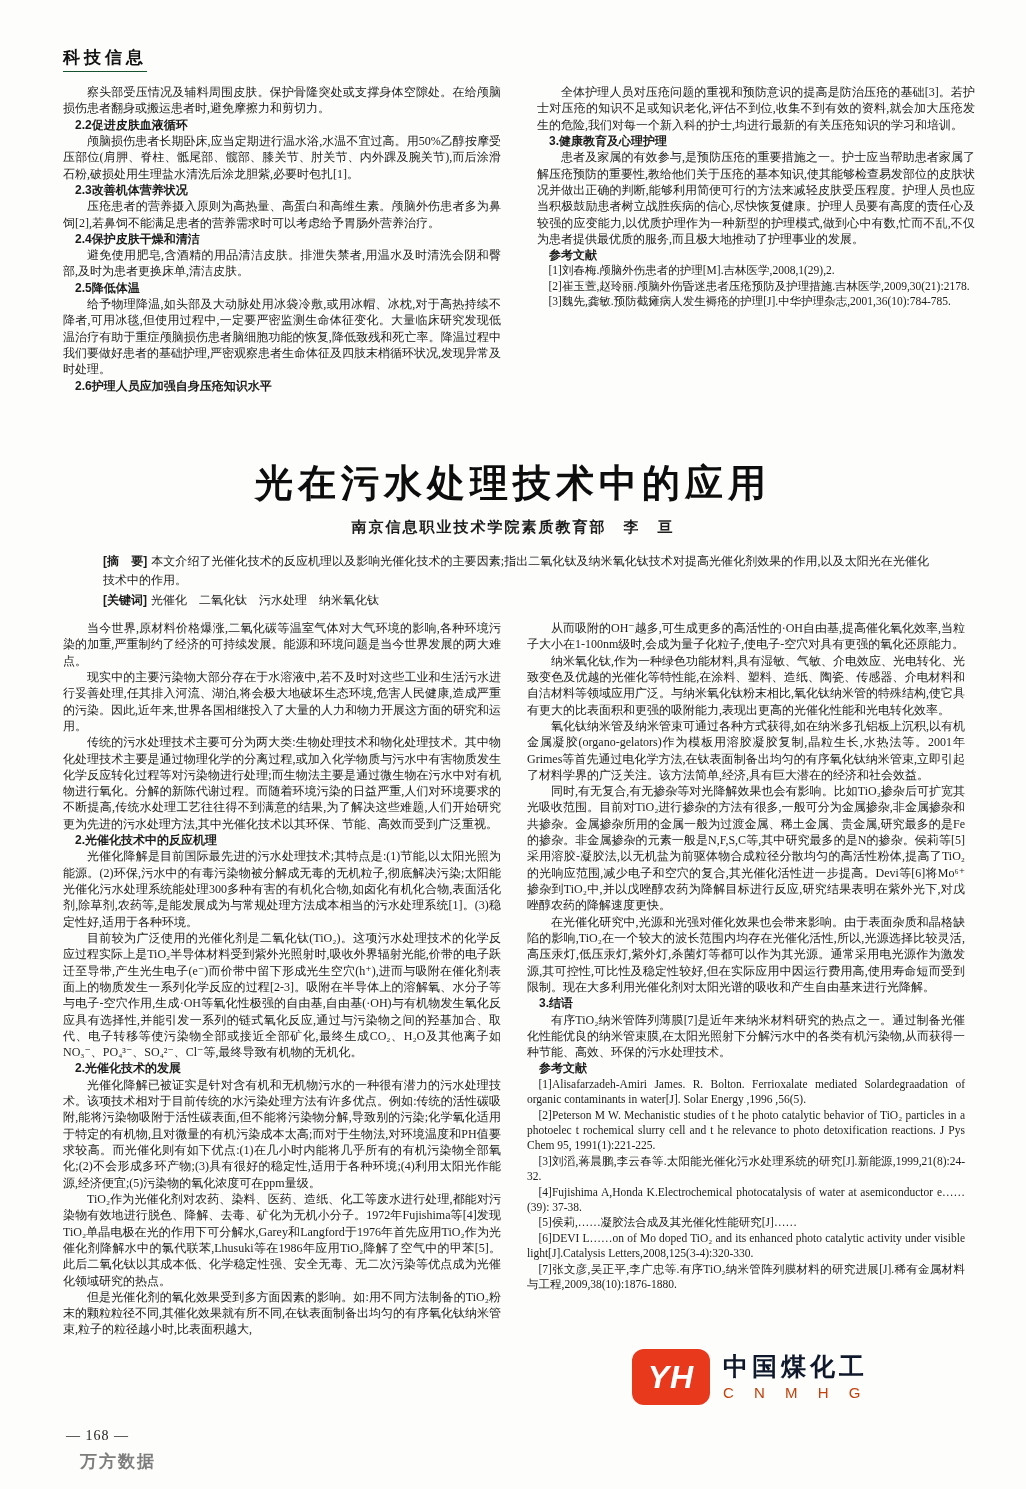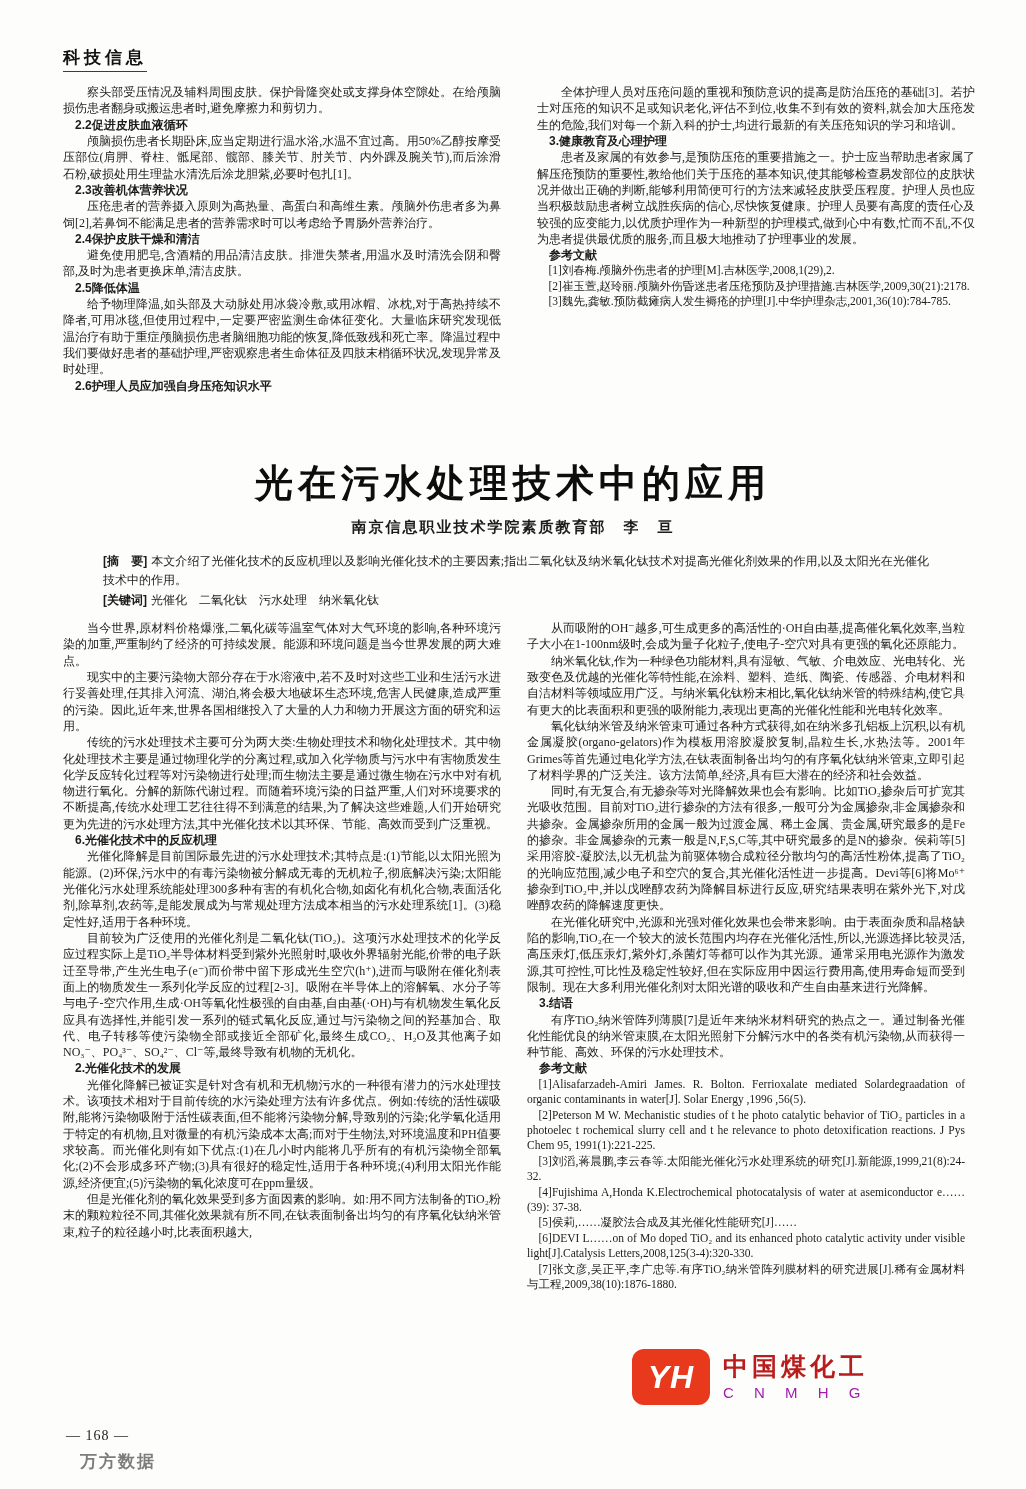--- a/index.html
+++ b/index.html
@@ -52,25 +52,25 @@
   }
   .brand-logo {
     width:78px; height:56px; border-radius:12px; color:#ffffff;
     display:flex; align-items:center; justify-content:center;
     font-family:"Liberation Sans","DejaVu Sans",sans-serif;
     font-size:32px; font-weight:bold; font-style:italic; letter-spacing:1px;
   }
   .brand-texts { display:flex; flex-direction:column; justify-content:center; }
   .brand-cn {
     font-family:"Liberation Sans","DejaVu Sans",sans-serif;
-    font-size:25px; font-weight:bold; letter-spacing:4px; color:#b91c1c; line-height:1.1;
+    font-size:25px; font-weight:bold; letter-spacing:4px; color:#0f172a; line-height:1.1;
   }
   .brand-en {
     font-family:"Liberation Sans","DejaVu Sans",sans-serif;
-    font-size:15px; letter-spacing:8px; color:#a21caf; margin-top:3px;
+    font-size:15px; letter-spacing:8px; color:#c2410c; margin-top:3px;
   }
   .footer-num {
     position:absolute; left:66px; top:1428px; font-size:14px; letter-spacing:1px;
   }
   .footer-wm {
     position:absolute; left:80px; top:1450px;
     font-family:"Liberation Sans","DejaVu Sans",sans-serif;
     font-size:17px; font-weight:bold; letter-spacing:2px; color:#7d7d7d;
   }
 </style>
@@ -116,25 +116,26 @@
     <div class="keywords-line">
       <span class="label">[关键词]</span><span>光催化　二氧化钛　污水处理　纳米氧化钛</span>
     </div>
   </div>
 
   <div class="body-section">
     <div class="col">
         <div class="para">当今世界,原材料价格爆涨,二氧化碳等温室气体对大气环境的影响,各种环境污染的加重,严重制约了经济的可持续发展。能源和环境问题是当今世界发展的两大难点。</div>
         <div class="para">现实中的主要污染物大部分存在于水溶液中,若不及时对这些工业和生活污水进行妥善处理,任其排入河流、湖泊,将会极大地破坏生态环境,危害人民健康,造成严重的污染。因此,近年来,世界各国相继投入了大量的人力和物力开展这方面的研究和运用。</div>
         <div class="para">传统的污水处理技术主要可分为两大类:生物处理技术和物化处理技术。其中物化处理技术主要是通过物理化学的分离过程,或加入化学物质与污水中有害物质发生化学反应转化过程等对污染物进行处理;而生物法主要是通过微生物在污水中对有机物进行氧化。分解的新陈代谢过程。而随着环境污染的日益严重,人们对环境要求的不断提高,传统水处理工艺往往得不到满意的结果,为了解决这些难题,人们开始研究更为先进的污水处理方法,其中光催化技术以其环保、节能、高效而受到广泛重视。</div>
-        <div class="sec-heading">6.光催化技术中的反应机理</div>
+        <div class="sec-heading">2.光催化技术中的反应机理</div>
         <div class="para">光催化降解是目前国际最先进的污水处理技术;其特点是:(1)节能,以太阳光照为能源。(2)环保,污水中的有毒污染物被分解成无毒的无机粒子,彻底解决污染;太阳能光催化污水处理系统能处理300多种有害的有机化合物,如卤化有机化合物,表面活化剂,除草剂,农药等,是能发展成为与常规处理方法成本相当的污水处理系统[1]。(3)稳定性好,适用于各种环境。</div>
         <div class="para">目前较为广泛使用的光催化剂是二氧化钛(TiO₂)。这项污水处理技术的化学反应过程实际上是TiO₂半导体材料受到紫外光照射时,吸收外界辐射光能,价带的电子跃迁至导带,产生光生电子(e⁻)而价带中留下形成光生空穴(h⁺),进而与吸附在催化剂表面上的物质发生一系列化学反应的过程[2-3]。吸附在半导体上的溶解氧、水分子等与电子-空穴作用,生成·OH等氧化性极强的自由基,自由基(·OH)与有机物发生氧化反应具有选择性,并能引发一系列的链式氧化反应,通过与污染物之间的羟基加合、取代、电子转移等使污染物全部或接近全部矿化,最终生成CO₂、H₂O及其他离子如NO₃⁻、PO₄³⁻、SO₄²⁻、Cl⁻等,最终导致有机物的无机化。</div>
         <div class="sec-heading">2.光催化技术的发展</div>
         <div class="para">光催化降解已被证实是针对含有机和无机物污水的一种很有潜力的污水处理技术。该项技术相对于目前传统的水污染处理方法有许多优点。例如:传统的活性碳吸附,能将污染物吸附于活性碳表面,但不能将污染物分解,导致别的污染;化学氧化适用于特定的有机物,且对微量的有机污染成本太高;而对于生物法,对环境温度和PH值要求较高。而光催化则有如下优点:(1)在几小时内能将几乎所有的有机污染物全部氧化;(2)不会形成多环产物;(3)具有很好的稳定性,适用于各种环境;(4)利用太阳光作能源,经济便宜;(5)污染物的氧化浓度可在ppm量级。</div>
+        <div class="para">TiO₂作为光催化剂对农药、染料、医药、造纸、化工等废水进行处理,都能对污染物有效地进行脱色、降解、去毒、矿化为无机小分子。1972年Fujishima等[4]发现TiO₂单晶电极在光的作用下可分解水,Garey和Langford于1976年首先应用TiO₂作为光催化剂降解水中的氯代联苯,Lhusuki等在1986年应用TiO₂降解了空气中的甲苯[5]。此后二氧化钛以其成本低、化学稳定性强、安全无毒、无二次污染等优点成为光催化领域研究的热点。</div>
         <div class="para">但是光催化剂的氧化效果受到多方面因素的影响。如:用不同方法制备的TiO₂粉末的颗粒粒径不同,其催化效果就有所不同,在钛表面制备出均匀的有序氧化钛纳米管束,粒子的粒径越小时,比表面积越大,</div>
       </div>
     <div class="col">
         <div class="para">从而吸附的OH⁻越多,可生成更多的高活性的·OH自由基,提高催化氧化效率,当粒子大小在1-100nm级时,会成为量子化粒子,使电子-空穴对具有更强的氧化还原能力。</div>
         <div class="para">纳米氧化钛,作为一种绿色功能材料,具有湿敏、气敏、介电效应、光电转化、光致变色及优越的光催化等特性能,在涂料、塑料、造纸、陶瓷、传感器、介电材料和自洁材料等领域应用广泛。与纳米氧化钛粉末相比,氧化钛纳米管的特殊结构,使它具有更大的比表面积和更强的吸附能力,表现出更高的光催化性能和光电转化效率。</div>
         <div class="para">氧化钛纳米管及纳米管束可通过各种方式获得,如在纳米多孔铝板上沉积,以有机金属凝胶(organo-gelators)作为模板用溶胶凝胶复制,晶粒生长,水热法等。2001年Grimes等首先通过电化学方法,在钛表面制备出均匀的有序氧化钛纳米管束,立即引起了材料学界的广泛关注。该方法简单,经济,具有巨大潜在的经济和社会效益。</div>
         <div class="para">同时,有无复合,有无掺杂等对光降解效果也会有影响。比如TiO₂掺杂后可扩宽其光吸收范围。目前对TiO₂进行掺杂的方法有很多,一般可分为金属掺杂,非金属掺杂和共掺杂。金属掺杂所用的金属一般为过渡金属、稀土金属、贵金属,研究最多的是Fe的掺杂。非金属掺杂的元素一般是N,F,S,C等,其中研究最多的是N的掺杂。侯莉等[5]采用溶胶-凝胶法,以无机盐为前驱体物合成粒径分散均匀的高活性粉体,提高了TiO₂的光响应范围,减少电子和空穴的复合,其光催化活性进一步提高。Devi等[6]将Mo⁶⁺掺杂到TiO₂中,并以戊唑醇农药为降解目标进行反应,研究结果表明在紫外光下,对戊唑醇农药的降解速度更快。</div>
         <div class="para">在光催化研究中,光源和光强对催化效果也会带来影响。由于表面杂质和晶格缺陷的影响,TiO₂在一个较大的波长范围内均存在光催化活性,所以,光源选择比较灵活,高压汞灯,低压汞灯,紫外灯,杀菌灯等都可以作为其光源。通常采用电光源作为激发源,其可控性,可比性及稳定性较好,但在实际应用中因运行费用高,使用寿命短而受到限制。现在大多利用光催化剂对太阳光谱的吸收和产生自由基来进行光降解。</div>
         <div class="sec-heading">3.结语</div>
         <div class="para">有序TiO₂纳米管阵列薄膜[7]是近年来纳米材料研究的热点之一。通过制备光催化性能优良的纳米管束膜,在太阳光照射下分解污水中的各类有机污染物,从而获得一种节能、高效、环保的污水处理技术。</div>

